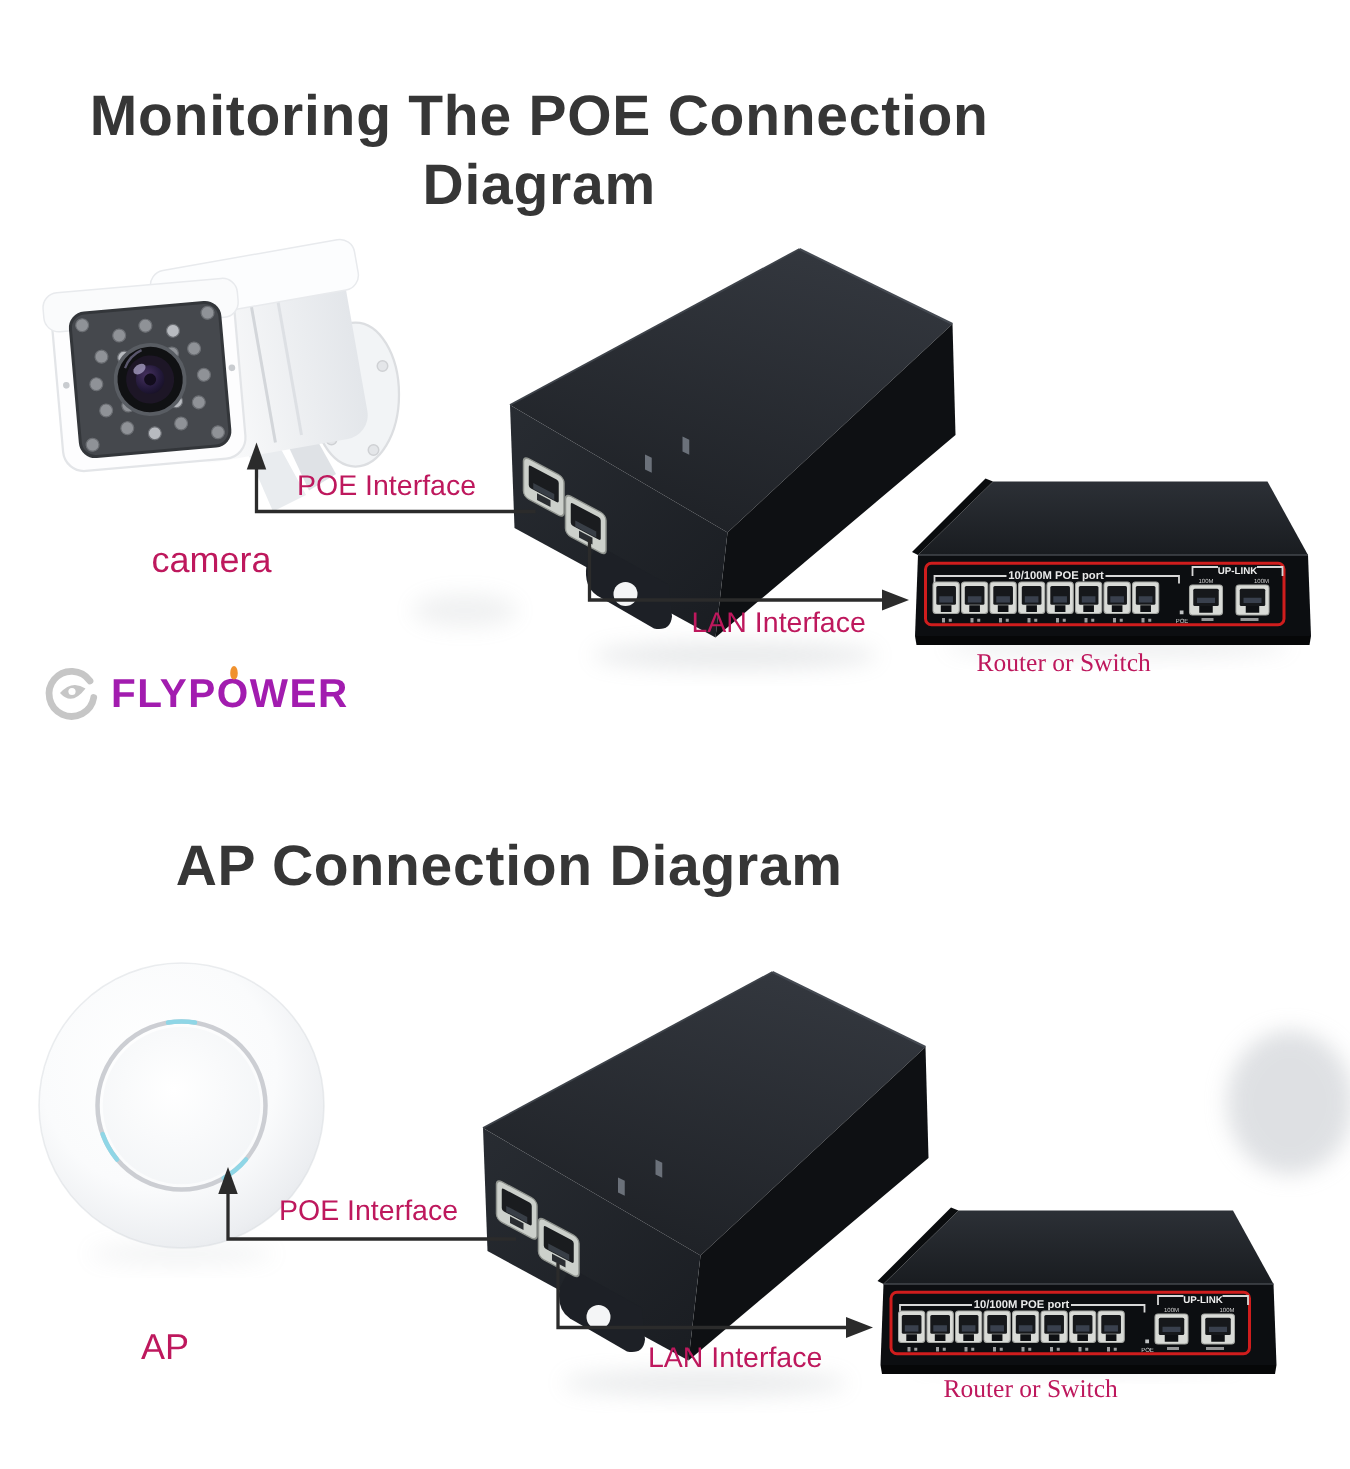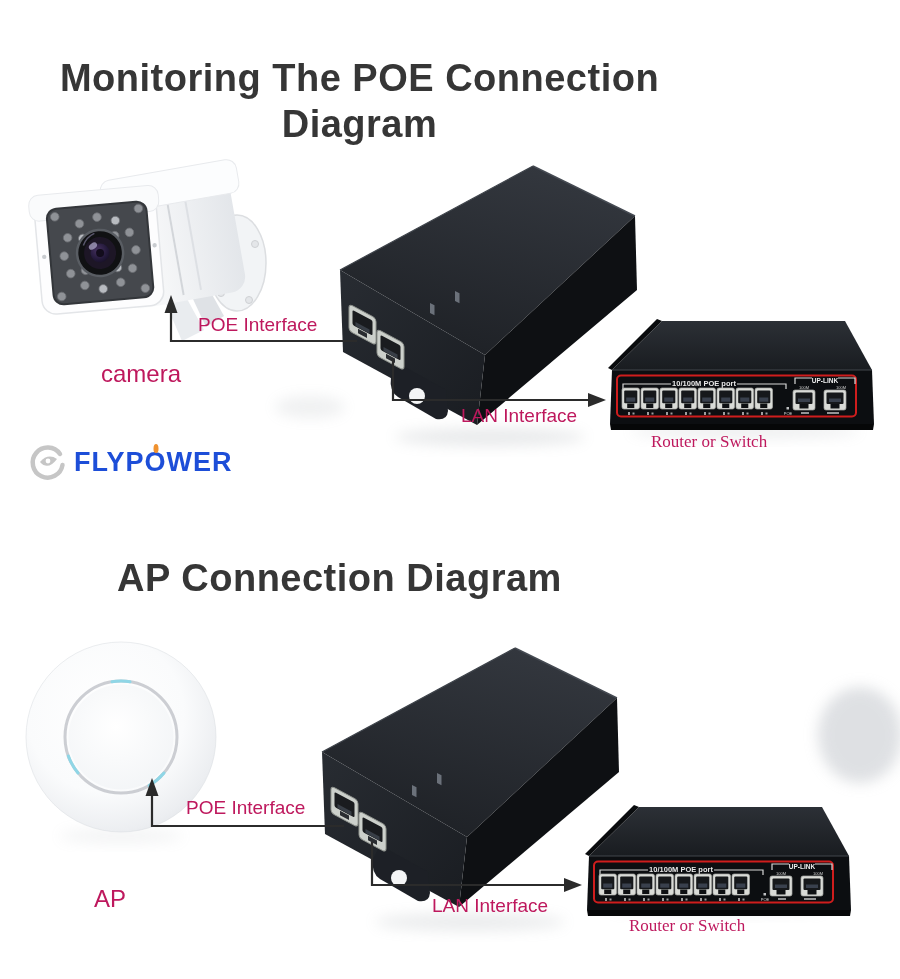--- a/index.html
+++ b/index.html
@@ -16,21 +16,21 @@
   .lbl-big{font-size:24px;}
   #lbl-poe-1{left:198px;top:314px;}
   #lbl-camera{left:57px;top:360px;margin-left:44px;}
   #lbl-lan-1{left:461px;top:405px;}
   #lbl-router-1{left:651px;top:432px;}
   #lbl-poe-2{left:186px;top:797px;}
   #lbl-ap{left:94px;top:844px;margin-top:41px;}
   #lbl-lan-2{left:432px;top:895px;}
   #lbl-router-2{left:629px;top:916px;}
   .logo{position:absolute;left:28px;top:442px;display:flex;align-items:center;gap:6px;}
-  .logo-text{font-size:27px;font-weight:700;letter-spacing:1px;color:#1d4ed8;
+  .logo-text{font-size:27px;font-weight:700;letter-spacing:1px;color:#a21caf;
              display:flex;align-items:baseline;}
   .logo-o{position:relative;}
   .logo-o::after{content:"";position:absolute;top:-3px;left:50%;transform:translateX(-50%);
                  width:5px;height:9px;background:#f0922f;border-radius:50% 50% 45% 45%;}
   svg text{font-family:"Liberation Sans",sans-serif;}
 </style>
 </head>
 <body>
 
 <h1 class="ttl" id="title1">Monitoring The POE Connection Diagram</h1>

